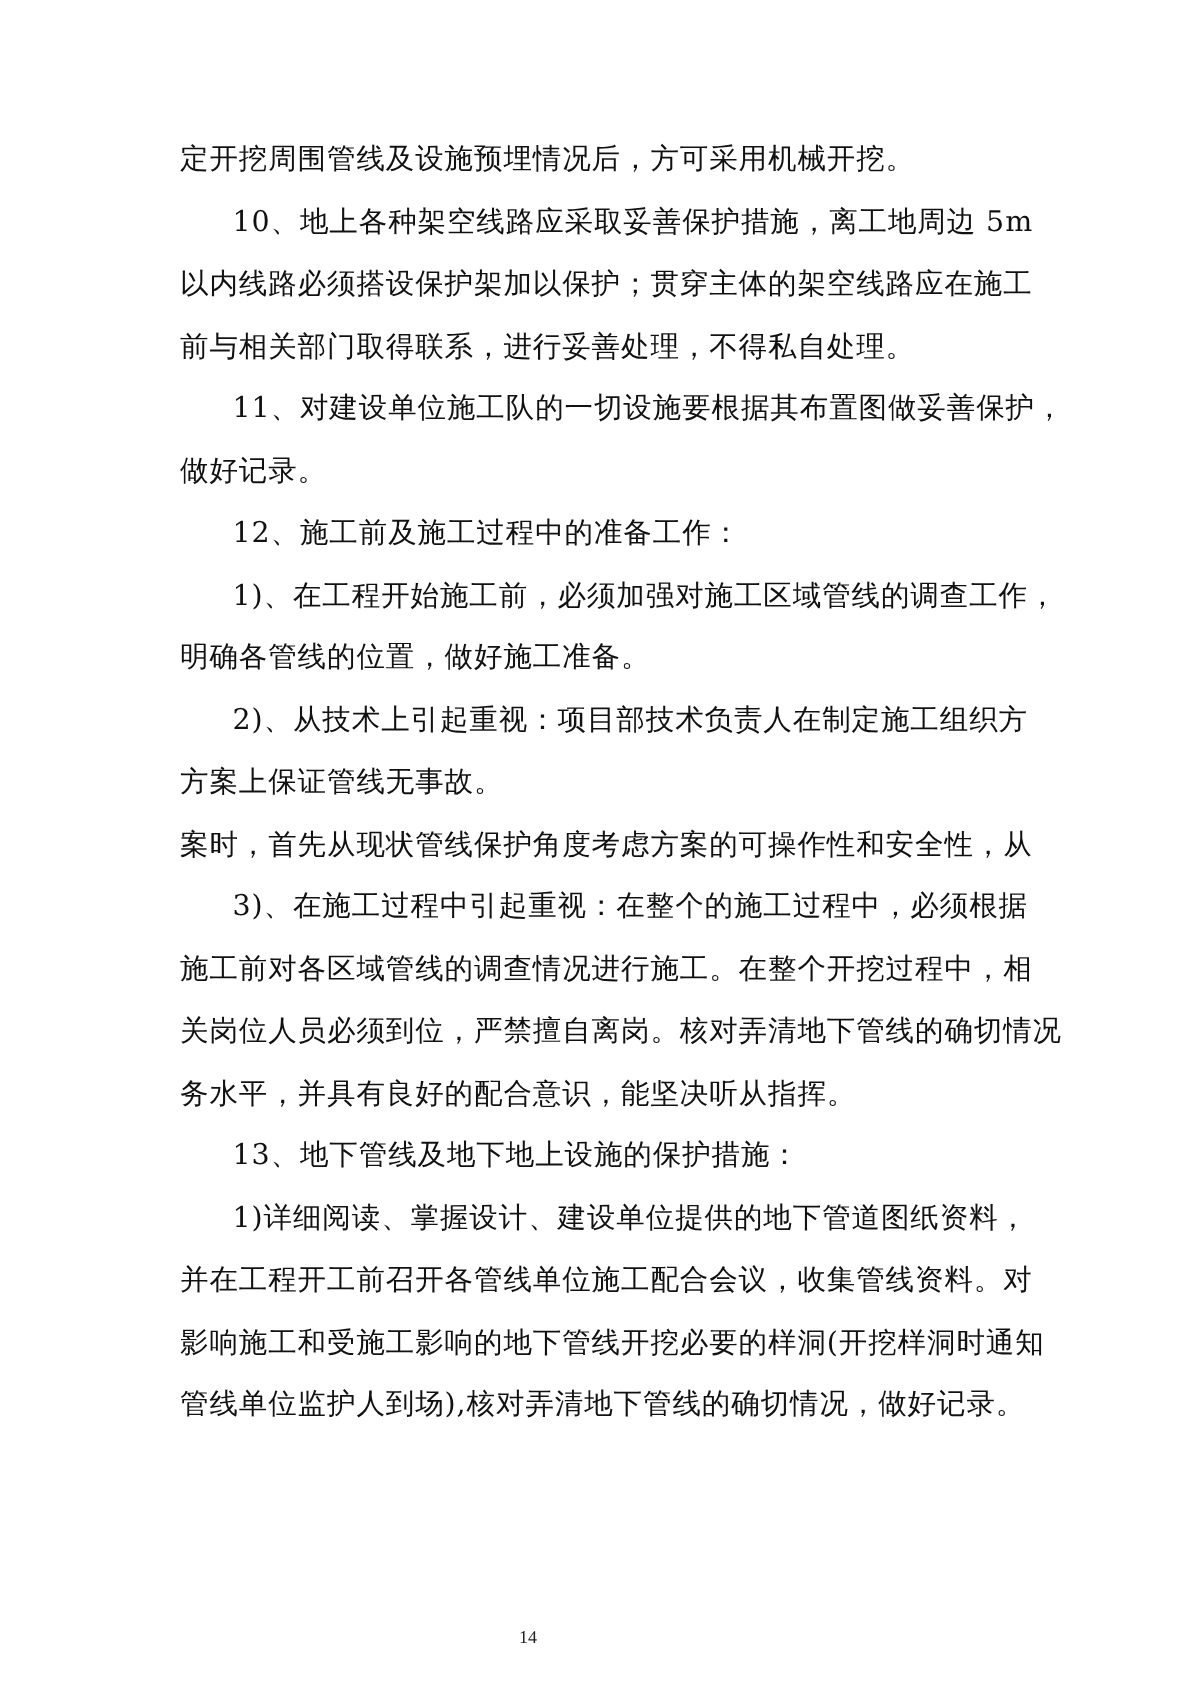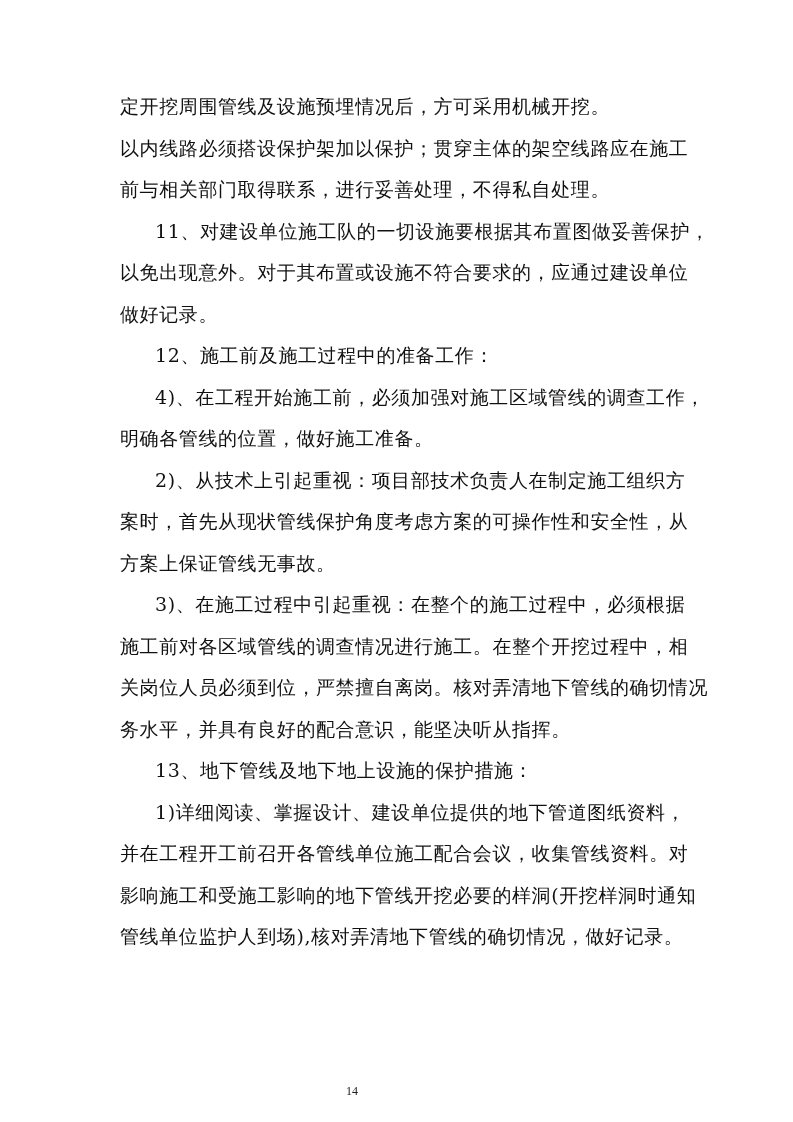--- a/index.html
+++ b/index.html
@@ -19,31 +19,31 @@
     position: absolute; left: 0; width: 704px; top: 1084px; text-align: center;
     font-family: "Liberation Serif", serif; font-size: 12px; color: #222;
   }
 </style>
 </head>
 <body>
 
 <div class="page">
   <div class="content">
     <div class="line">定开挖周围管线及设施预埋情况后，方可采用机械开挖。</div>
+    <div class="line indent">10、地上各种架空线路应采取妥善保护措施，离工地周边 5m</div>
     <div class="line">以内线路必须搭设保护架加以保护；贯穿主体的架空线路应在施工</div>
     <div class="line">前与相关部门取得联系，进行妥善处理，不得私自处理。</div>
     <div class="line indent">11、对建设单位施工队的一切设施要根据其布置图做妥善保护，</div>
-    <div class="line">以免出现意外。对于其布置或设施不符合要求的，应通过建设单位</div>
     <div class="line">做好记录。</div>
     <div class="line indent">12、施工前及施工过程中的准备工作：</div>
-    <div class="line indent">4)、在工程开始施工前，必须加强对施工区域管线的调查工作，</div>
+    <div class="line indent">1)、在工程开始施工前，必须加强对施工区域管线的调查工作，</div>
     <div class="line">明确各管线的位置，做好施工准备。</div>
     <div class="line indent">2)、从技术上引起重视：项目部技术负责人在制定施工组织方</div>
+    <div class="line">方案上保证管线无事故。</div>
     <div class="line">案时，首先从现状管线保护角度考虑方案的可操作性和安全性，从</div>
-    <div class="line">方案上保证管线无事故。</div>
     <div class="line indent">3)、在施工过程中引起重视：在整个的施工过程中，必须根据</div>
     <div class="line">施工前对各区域管线的调查情况进行施工。在整个开挖过程中，相</div>
     <div class="line">关岗位人员必须到位，严禁擅自离岗。核对弄清地下管线的确切情况</div>
     <div class="line">务水平，并具有良好的配合意识，能坚决听从指挥。</div>
     <div class="line indent">13、地下管线及地下地上设施的保护措施：</div>
     <div class="line indent">1)详细阅读、掌握设计、建设单位提供的地下管道图纸资料，</div>
     <div class="line">并在工程开工前召开各管线单位施工配合会议，收集管线资料。对</div>
     <div class="line">影响施工和受施工影响的地下管线开挖必要的样洞(开挖样洞时通知</div>
     <div class="line">管线单位监护人到场),核对弄清地下管线的确切情况，做好记录。</div>
   </div>

